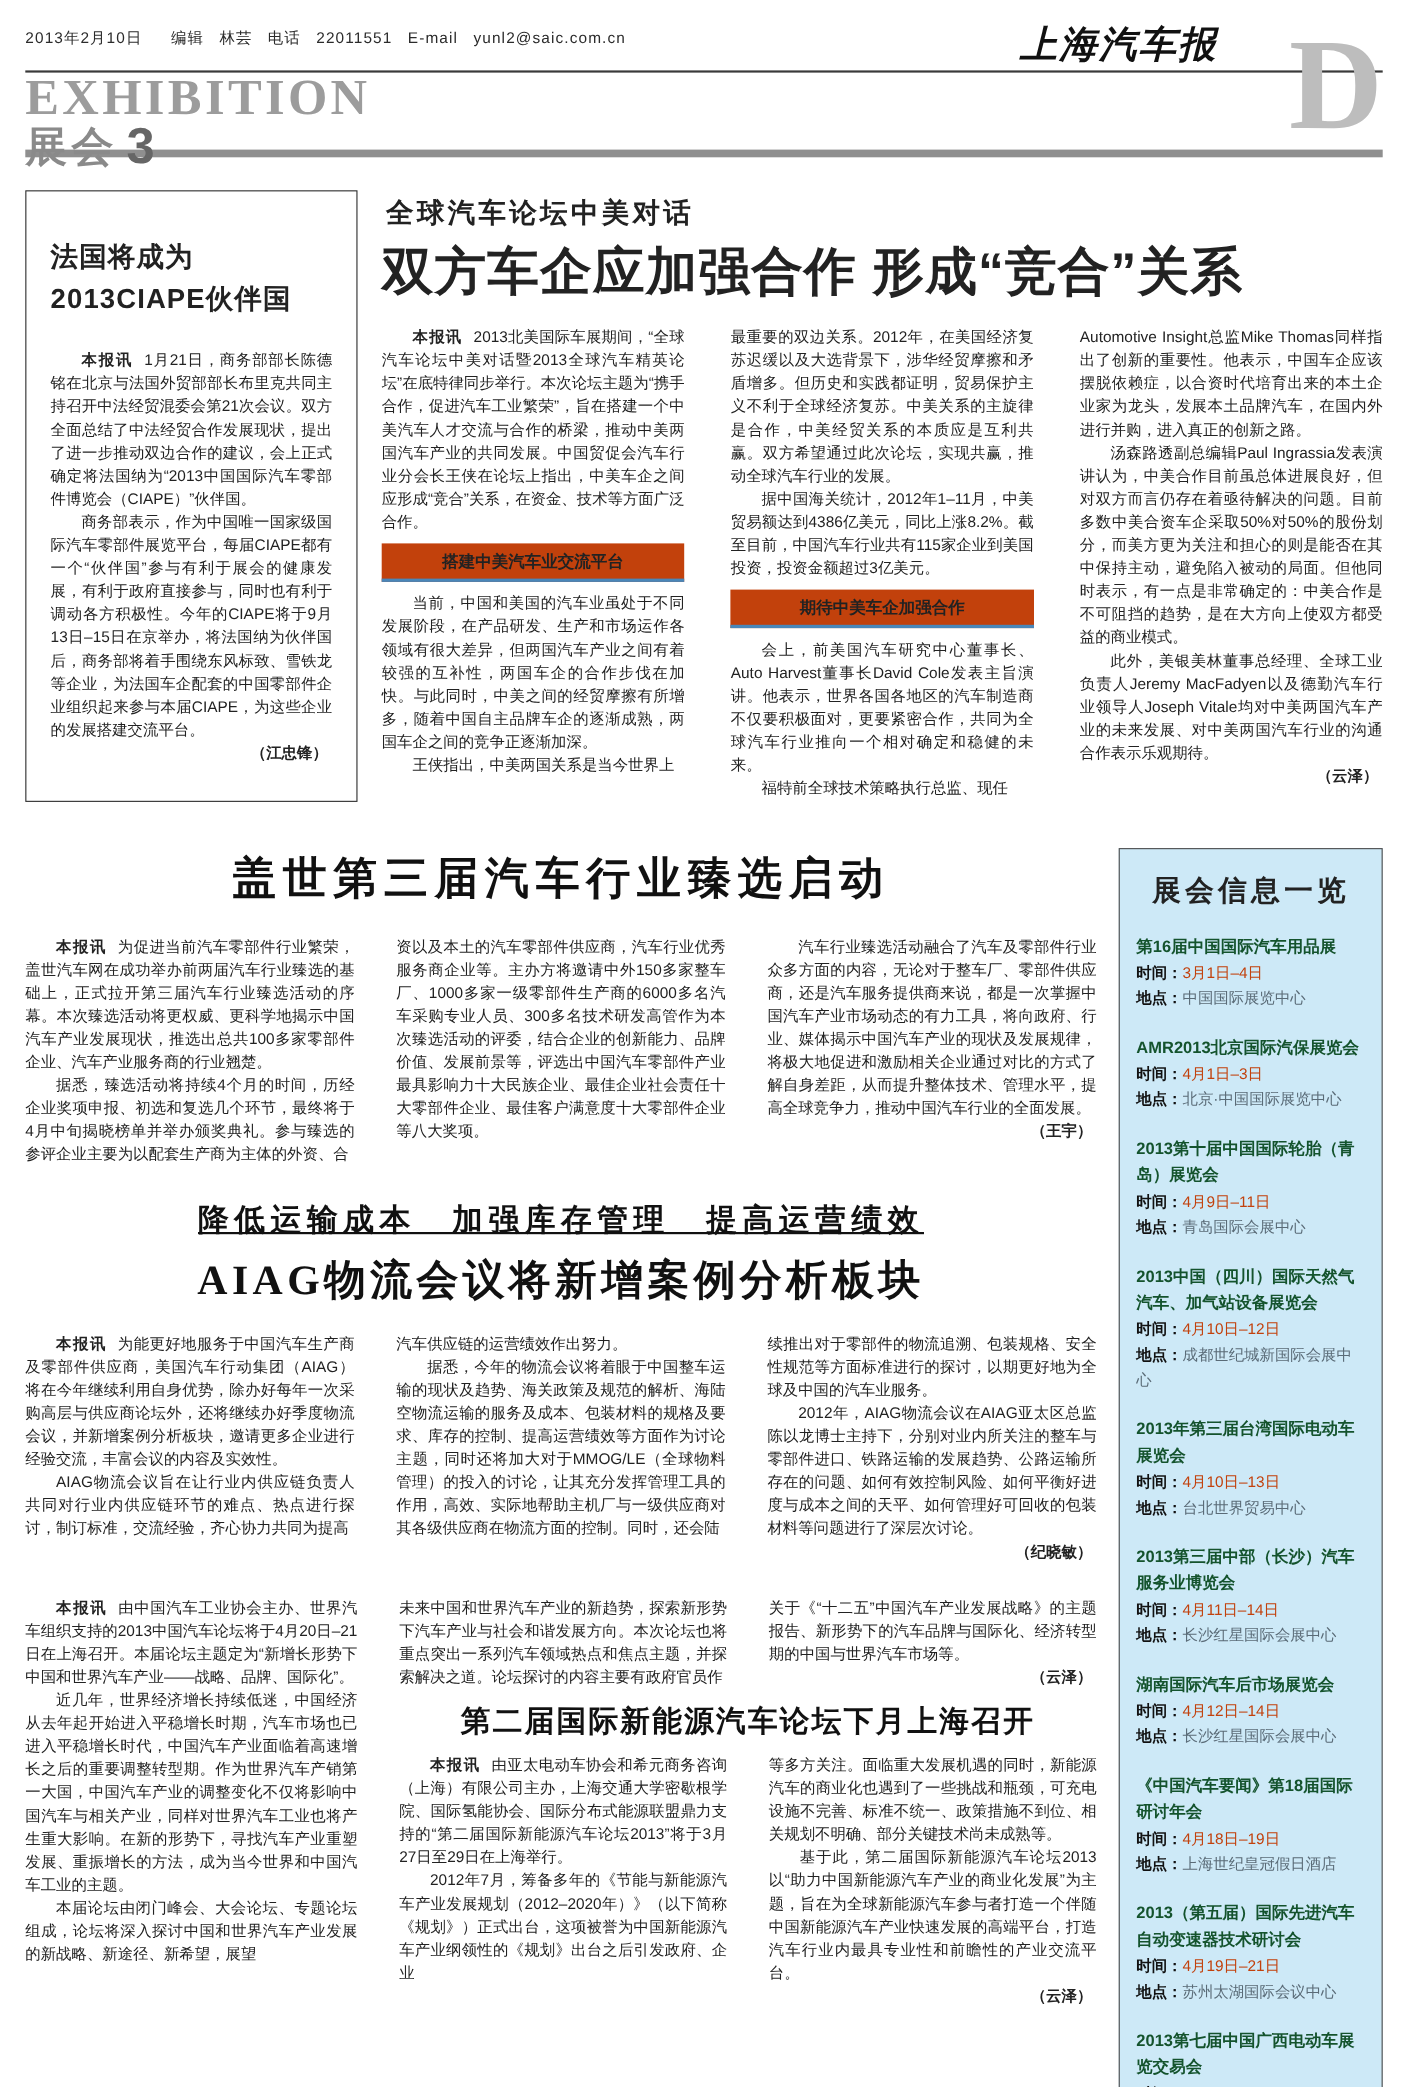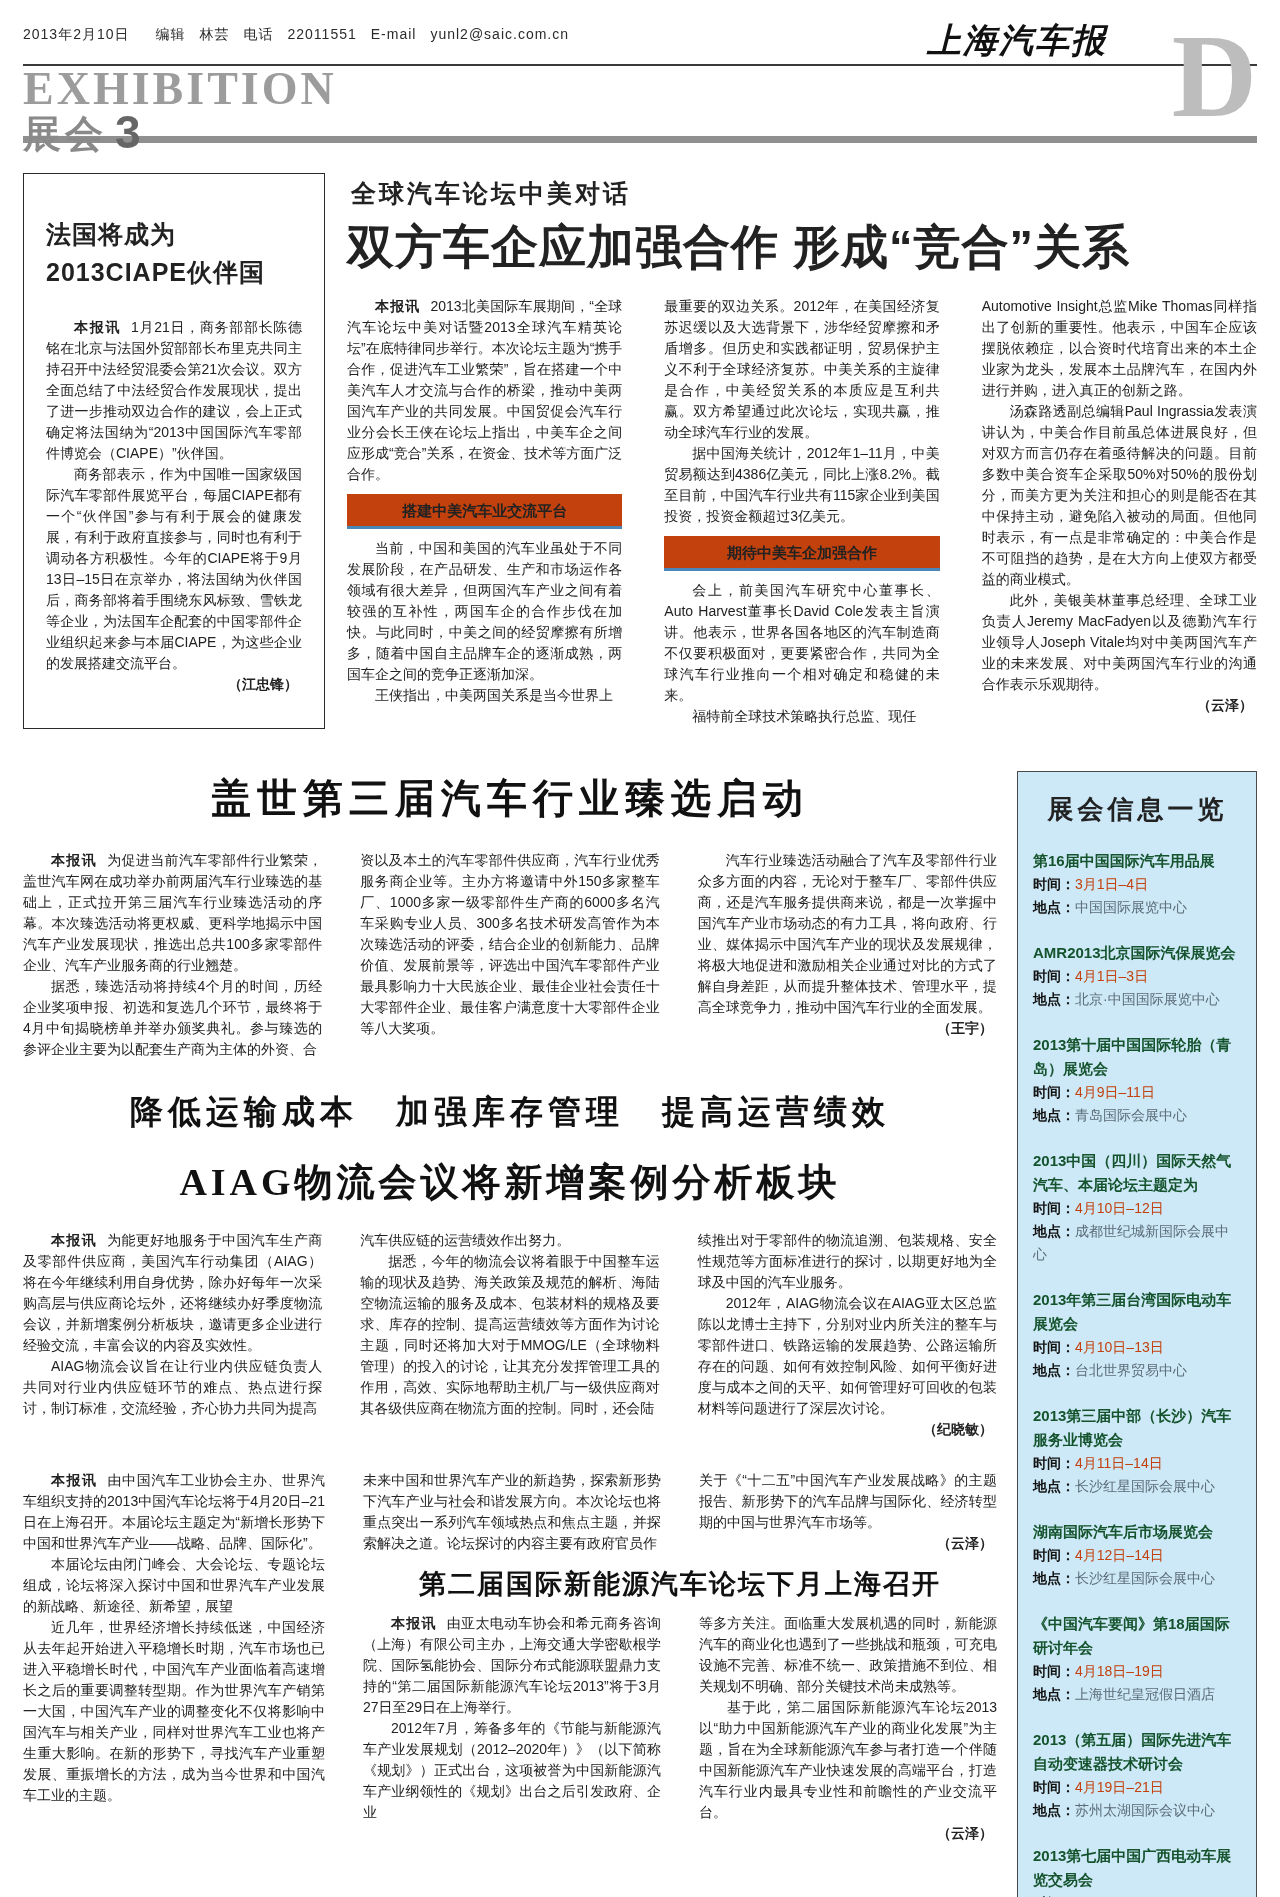--- a/index.html
+++ b/index.html
@@ -60,21 +60,21 @@
   
   .lower { display:flex; gap:20px; margin-top:42px; }
   .lower-left { flex:1; min-width:0; }
 
   .headline-serif { font-family:"Liberation Serif", serif; font-weight:bold; text-align:center; color:#111; }
   .gasgoo-headline { font-size:40px; letter-spacing:6px; margin-bottom:24px; }
   .cols3 { display:flex; gap:38px; }
   .cols3 .col, .cols2 .col { flex:1; min-width:0; }
 
   .aiag { margin-top:30px; }
-  .aiag-kicker { font-size:33px; letter-spacing:5px; margin-bottom:22px; }
+  .aiag-kicker { font-size:28px; letter-spacing:5px; margin-bottom:10px;text-decoration:underline; }
   .aiag-headline { font-size:38px; letter-spacing:4px; margin-bottom:22px; }
 
   .forum { margin-top:30px; }
   .forum-headline { font-size:36px; letter-spacing:3px; margin-bottom:22px; }
   .forum-row { display:flex; gap:38px; }
   .forum-col1 { width:31%; flex-shrink:0; }
   .forum-right { flex:1; min-width:0; }
   .cols2 { display:flex; gap:38px; }
   .nev-headline { font-size:27px; letter-spacing:2px; margin:20px 0 18px 0; }
 
@@ -196,22 +196,22 @@
               <div class="blk blk-para">2012年，AIAG物流会议在AIAG亚太区总监陈以龙博士主持下，分别对业内所关注的整车与零部件进口、铁路运输的发展趋势、公路运输所存在的问题、如何有效控制风险、如何平衡好进度与成本之间的天平、如何管理好可回收的包装材料等问题进行了深层次讨论。</div>
               <div class="blk blk-byline">（纪晓敏）</div>
             </div>
         </div>
       </div>
 
       <div class="forum">
         <div class="forum-row body-text">
           <div class="forum-col1">
               <div class="blk blk-lead"><span class="lead-tag">本报讯</span>由中国汽车工业协会主办、世界汽车组织支持的2013中国汽车论坛将于4月20日–21日在上海召开。本届论坛主题定为“新增长形势下中国和世界汽车产业——战略、品牌、国际化”。</div>
+              <div class="blk blk-para">近几年，世界经济增长持续低迷，中国经济从去年起开始进入平稳增长时期，汽车市场也已进入平稳增长时代，中国汽车产业面临着高速增长之后的重要调整转型期。作为世界汽车产销第一大国，中国汽车产业的调整变化不仅将影响中国汽车与相关产业，同样对世界汽车工业也将产生重大影响。在新的形势下，寻找汽车产业重塑发展、重振增长的方法，成为当今世界和中国汽车工业的主题。</div>
               <div class="blk blk-para">本届论坛由闭门峰会、大会论坛、专题论坛组成，论坛将深入探讨中国和世界汽车产业发展的新战略、新途径、新希望，展望</div>
-              <div class="blk blk-para">近几年，世界经济增长持续低迷，中国经济从去年起开始进入平稳增长时期，汽车市场也已进入平稳增长时代，中国汽车产业面临着高速增长之后的重要调整转型期。作为世界汽车产销第一大国，中国汽车产业的调整变化不仅将影响中国汽车与相关产业，同样对世界汽车工业也将产生重大影响。在新的形势下，寻找汽车产业重塑发展、重振增长的方法，成为当今世界和中国汽车工业的主题。</div>
             </div>
           <div class="forum-right">
             <div class="cols2">
               <div class="col">
                   <div class="blk blk-cont">未来中国和世界汽车产业的新趋势，探索新形势下汽车产业与社会和谐发展方向。本次论坛也将重点突出一系列汽车领域热点和焦点主题，并探索解决之道。论坛探讨的内容主要有政府官员作</div>
                 </div>
               <div class="col">
                   <div class="blk blk-cont">关于《“十二五”中国汽车产业发展战略》的主题报告、新形势下的汽车品牌与国际化、经济转型期的中国与世界汽车市场等。</div>
                   <div class="blk blk-byline">（云泽）</div>
                 </div>
@@ -248,21 +248,21 @@
             <div class="event-name">AMR2013北京国际汽保展览会</div>
             <div class="event-row"><span class="event-label">时间：</span><span class="event-time">4月1日–3日</span></div>
             <div class="event-row"><span class="event-label">地点：</span><span class="event-venue">北京·中国国际展览中心</span></div>
           </div>
           <div class="event">
             <div class="event-name">2013第十届中国国际轮胎（青岛）展览会</div>
             <div class="event-row"><span class="event-label">时间：</span><span class="event-time">4月9日–11日</span></div>
             <div class="event-row"><span class="event-label">地点：</span><span class="event-venue">青岛国际会展中心</span></div>
           </div>
           <div class="event">
-            <div class="event-name">2013中国（四川）国际天然气汽车、本届论坛主题定为</div>
+            <div class="event-name">2013中国（四川）国际天然气汽车、加气站设备展览会</div>
             <div class="event-row"><span class="event-label">时间：</span><span class="event-time">4月10日–12日</span></div>
             <div class="event-row"><span class="event-label">地点：</span><span class="event-venue">成都世纪城新国际会展中心</span></div>
           </div>
           <div class="event">
             <div class="event-name">2013年第三届台湾国际电动车展览会</div>
             <div class="event-row"><span class="event-label">时间：</span><span class="event-time">4月10日–13日</span></div>
             <div class="event-row"><span class="event-label">地点：</span><span class="event-venue">台北世界贸易中心</span></div>
           </div>
           <div class="event">
             <div class="event-name">2013第三届中部（长沙）汽车服务业博览会</div>

